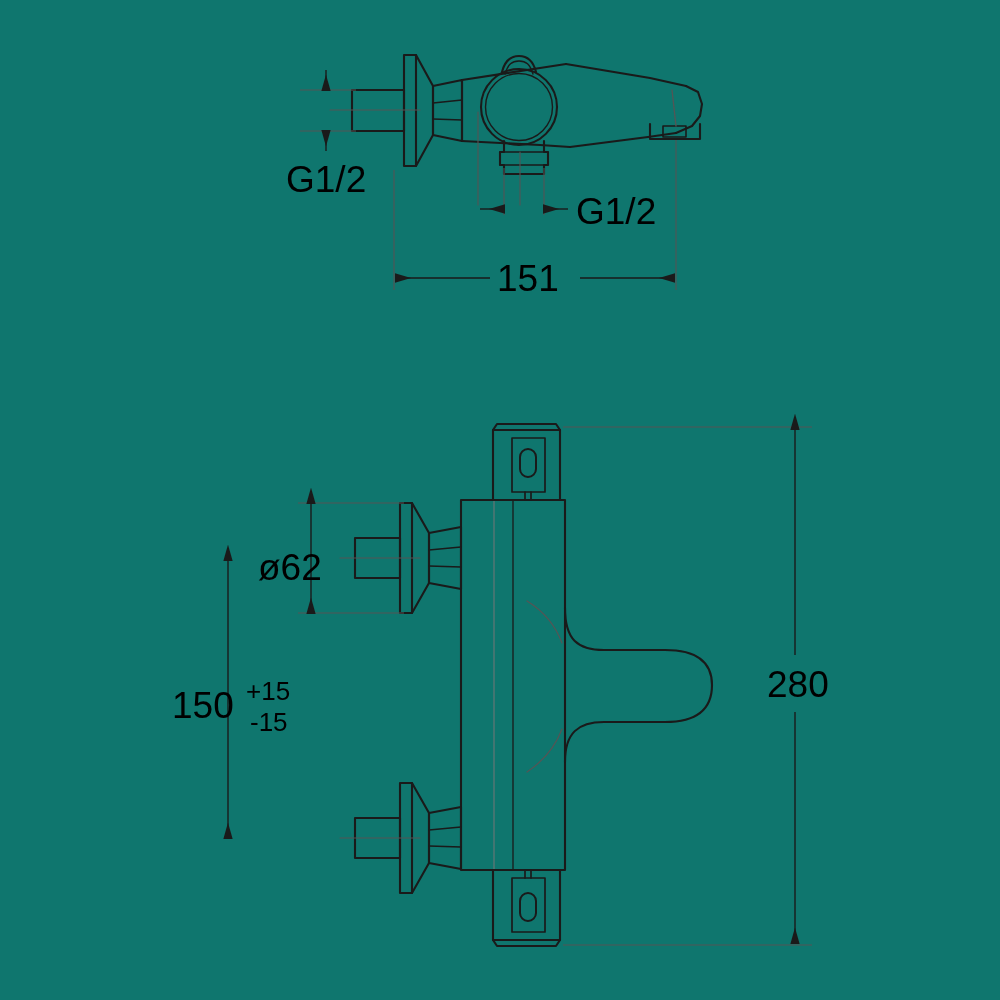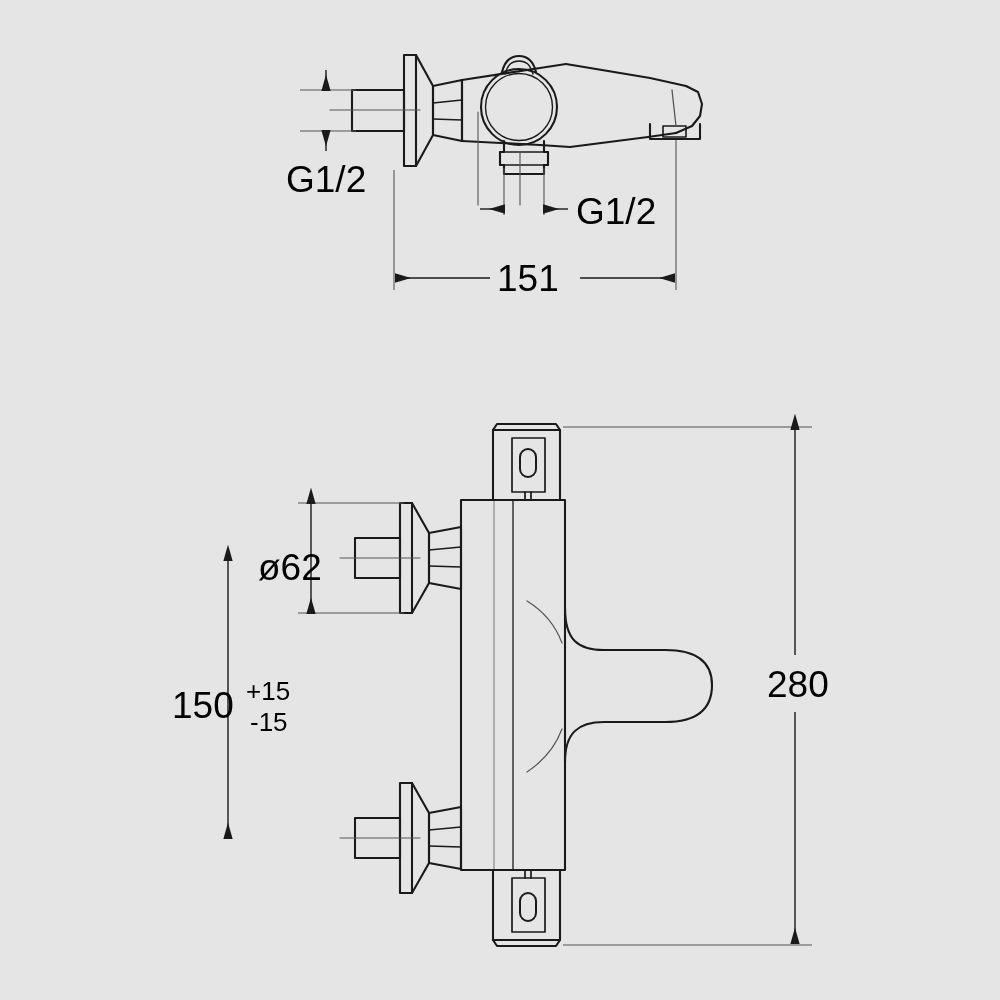--- a/index.html
+++ b/index.html
@@ -1,18 +1,18 @@
 <!DOCTYPE html>
 <html><head>
 <meta charset="utf-8">
 <style>
   html,body{margin:0;padding:0;background:#ffffff;}
   body{width:1000px;height:1000px;overflow:hidden;
        font-family:"Liberation Sans","DejaVu Sans",sans-serif;}
-  #sheet{position:relative;width:1000px;height:1000px;background:#e5e5e5;}
+  #sheet{position:relative;width:1000px;height:1000px;background:#0f766e;}
   #sheet svg{position:absolute;left:0;top:0;}
   .dimtext{font-family:"Liberation Sans","DejaVu Sans",sans-serif;
            fill:#000000;font-size:37px;letter-spacing:0px;}
   .dimtext-small{font-family:"Liberation Sans","DejaVu Sans",sans-serif;
            fill:#000000;font-size:26px;}
 </style>
 </head>
 <body>
 
 <div id="sheet">

